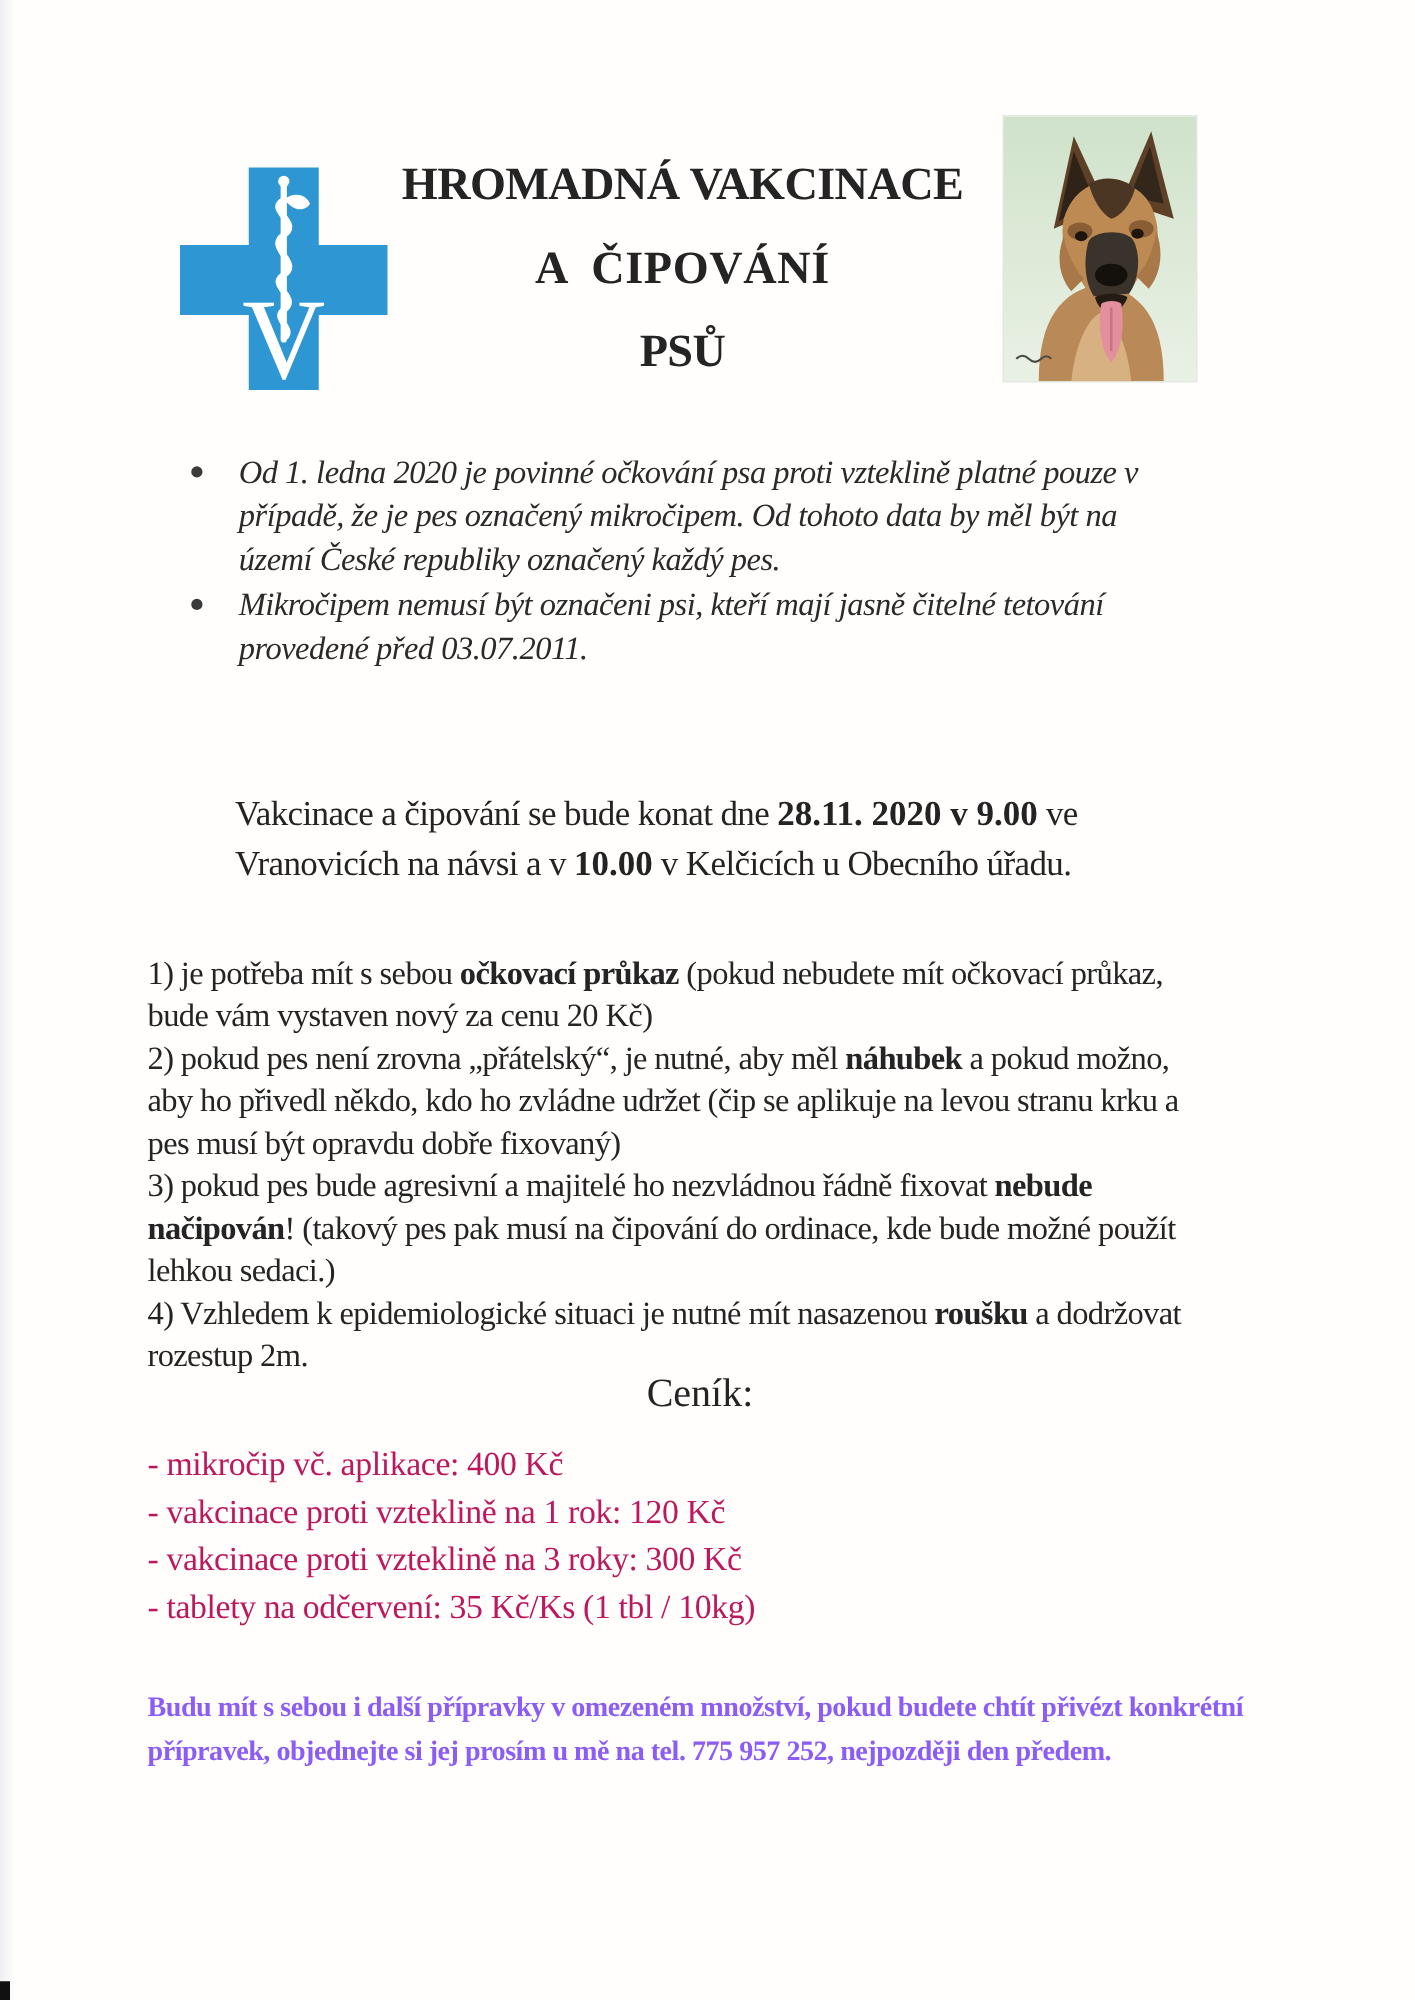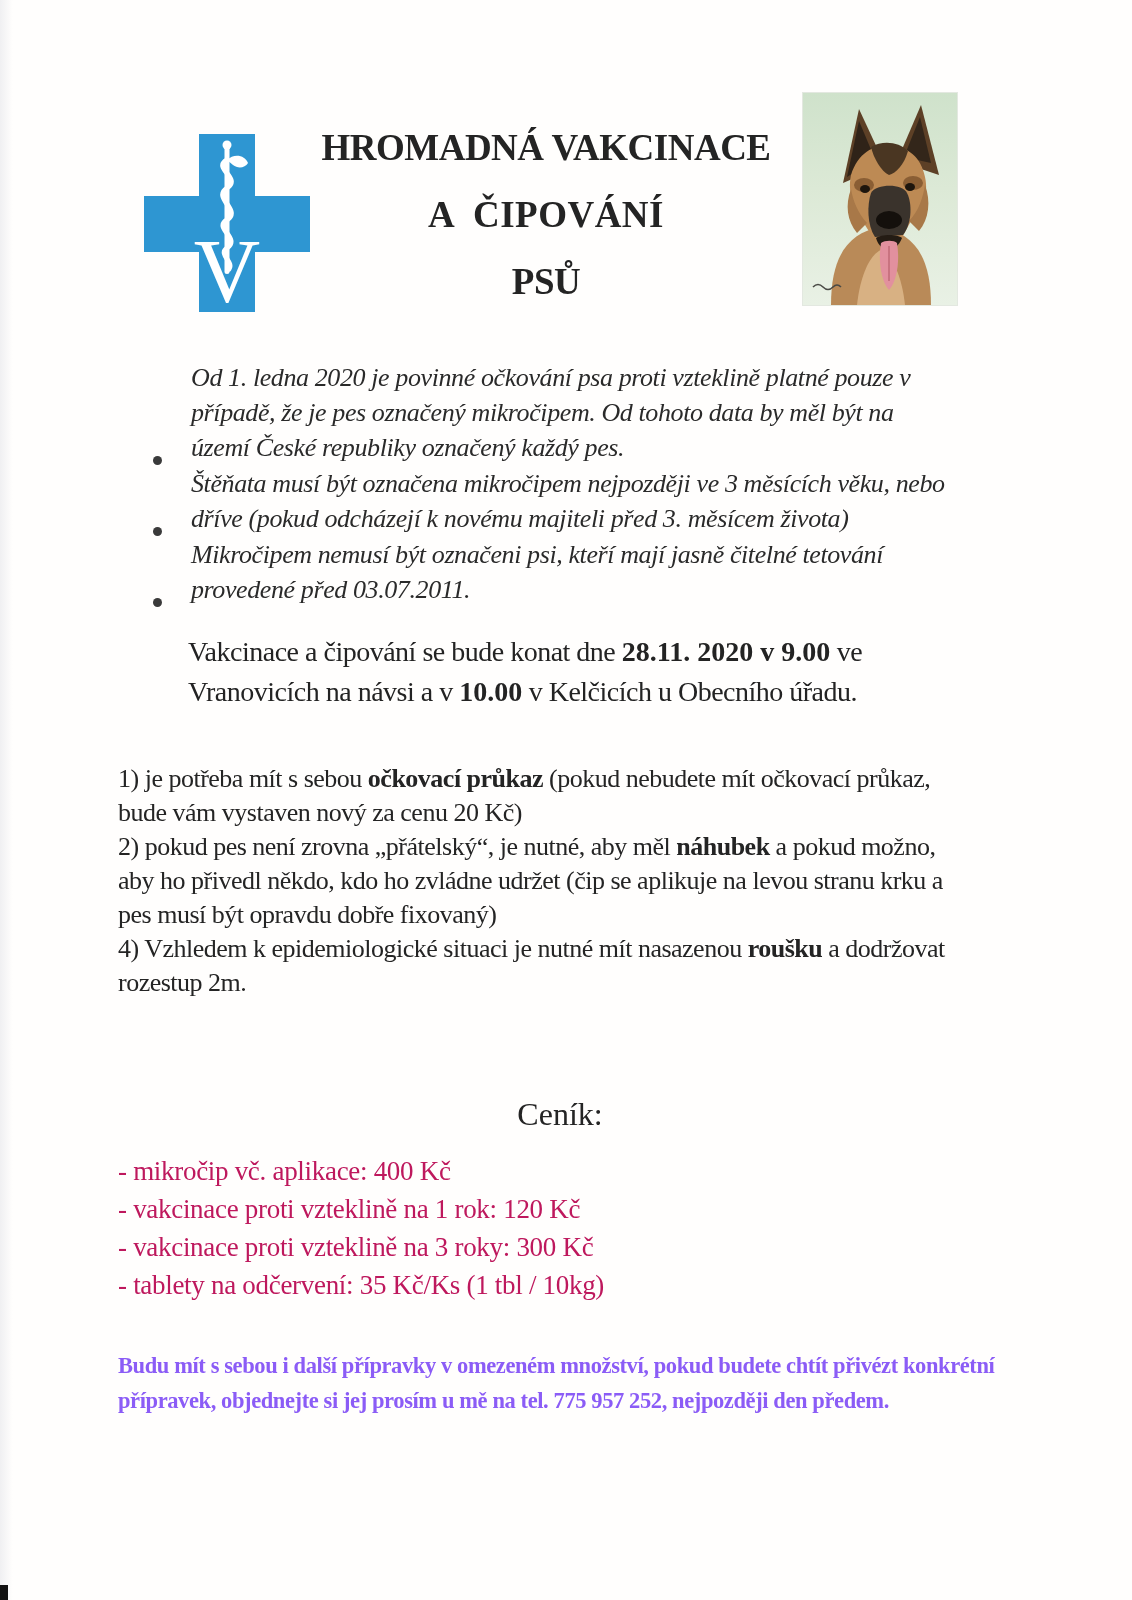--- a/index.html
+++ b/index.html
@@ -28,21 +28,21 @@
   .title-line{
     font-weight:bold;font-size:37px;letter-spacing:-0.5px;color:#242424;
     margin:0 0 27px 0;line-height:40px;white-space:nowrap;
   }
   .title-line.l2{letter-spacing:0.5px;word-spacing:10px;}
   .dog-photo{position:absolute;left:803px;top:93px;width:154px;height:212px;box-shadow:0 0 0 1px #e3e8e0;}
 
   
   .bullets{position:absolute;left:150px;top:360px;width:800px;margin:0;padding:0;list-style:none;}
   .bullets li{
-    display:flex;align-items:flex-end;margin:0 0 1px 0;
+    display:flex;align-items:flex-start;margin:0 0 1px 0;
     font-style:italic;font-size:26px;line-height:35px;letter-spacing:-0.4px;color:#2a2a2a;
   }
   .bullet-dot{
     flex:0 0 auto;width:9px;height:9px;border-radius:50%;background:#3a3a3a;
     margin:13px 29px 0 3px;
   }
 
   
   .announcement{position:absolute;left:172px;top:632px;font-size:28px;letter-spacing:-0.5px;color:#232323;margin-left:16px;}
   .hl-line{position:relative;display:inline-block;white-space:nowrap;line-height:40px;}
@@ -130,43 +130,40 @@
     <path d="M10 194 q5 -5 10 0 q5 5 10 0 q4 -4 8 0" stroke="#4a4a45" stroke-width="1.6" fill="none"></path>
   </svg>
 
   <ul class="bullets">
     <li>
       <span class="bullet-dot"></span>
       <span>Od 1. ledna 2020 je povinné očkování psa proti vzteklině platné pouze v případě, že je pes označený mikročipem. Od tohoto data by měl být na území České republiky označený každý pes.</span>
     </li>
     <li>
       <span class="bullet-dot"></span>
-      <span>Štěňata musí být označena mikročipem nejpozději ve 3 měsících věku, nebo dříve (pokud odcházejí k novému majiteli před 3. měsícem života)</span>
-    </li>
-    <li>
-      <span class="bullet-dot"></span>
       <span>Mikročipem nemusí být označeni psi, kteří mají jasně čitelné tetování provedené před 03.07.2011.</span>
     </li>
   </ul>
 
   <div class="announcement">
     <span class="hl-line">
       <span>Vakcinace a čipování se bude konat dne </span><b>28.11. 2020 v 9.00</b><span> ve</span>
       <span class="marker"></span>
     </span><br>
     <span class="hl-line">
       <span>Vranovicích na návsi a v </span><b>10.00</b><span> v Kelčicích u Obecního úřadu.</span>
       <span class="marker"></span>
     </span>
   </div>
 
 
   <div class="imp-items">
     <p><span>1) je potřeba mít s sebou </span><b>očkovací průkaz</b><span> (pokud nebudete mít očkovací průkaz, bude vám vystaven nový za cenu 20 Kč)</span></p>
     <p><span>2) pokud pes není zrovna „přátelský“, je nutné, aby měl </span><b>náhubek</b><span> a pokud možno, aby ho přivedl někdo, kdo ho zvládne udržet (čip se aplikuje na levou stranu krku a pes musí být opravdu dobře fixovaný)</span></p>
+    <p><span>3) pokud pes bude agresivní a majitelé ho nezvládnou řádně fixovat </span><b>nebude načipován</b><span>! (takový pes pak musí na čipování do ordinace, kde bude možné použít lehkou sedaci.)</span></p>
     <p><span>4) Vzhledem k epidemiologické situaci je nutné mít nasazenou </span><b>roušku</b><span> a dodržovat rozestup 2m.</span></p>
   </div>
 
   <div class="price-heading">Ceník:</div>
   <div class="prices">
     <div>- mikročip vč. aplikace: 400 Kč</div>
     <div>- vakcinace proti vzteklině na 1 rok: 120 Kč</div>
     <div>- vakcinace proti vzteklině na 3 roky: 300 Kč</div>
     <div>- tablety na odčervení: 35 Kč/Ks (1 tbl / 10kg)</div>
   </div>

